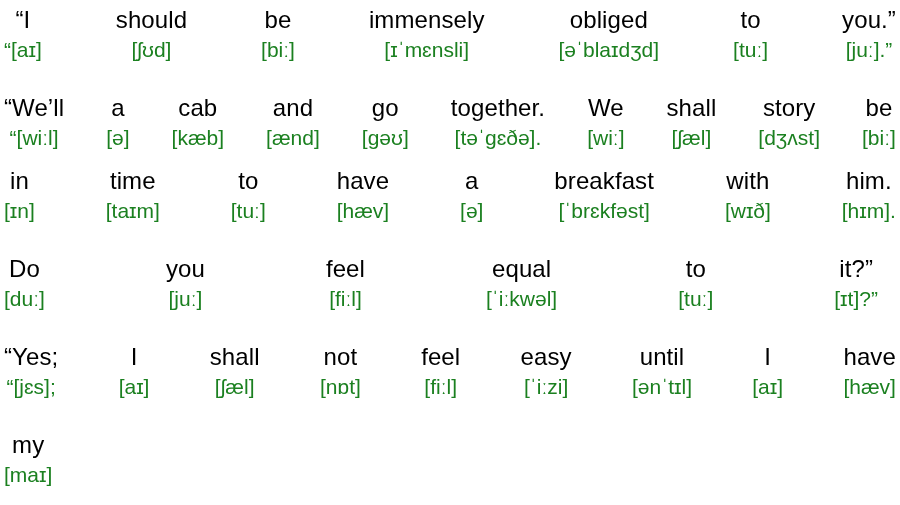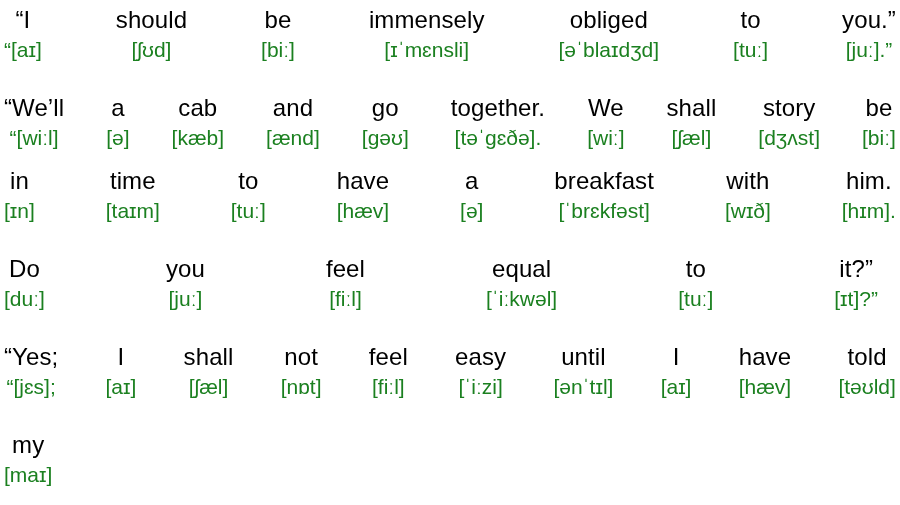--- a/index.html
+++ b/index.html
@@ -239,24 +239,20 @@
           <span class="ipa">[ənˈtɪl]</span>
         </div>
         <div class="wordpair">
           <span class="en">I</span>
           <span class="ipa">[aɪ]</span>
         </div>
         <div class="wordpair">
           <span class="en">have</span>
           <span class="ipa">[hæv]</span>
         </div>
-        <div class="wordpair">
-          <span class="en">told</span>
-          <span class="ipa">[təʊld]</span>
-        </div>
       </div>
       <div class="blockgap"></div>
       <div class="line flush">
         <div class="wordpair">
           <span class="en">my</span>
           <span class="ipa">[maɪ]</span>
         </div>
         <div class="wordpair">
         </div>
       </div>

